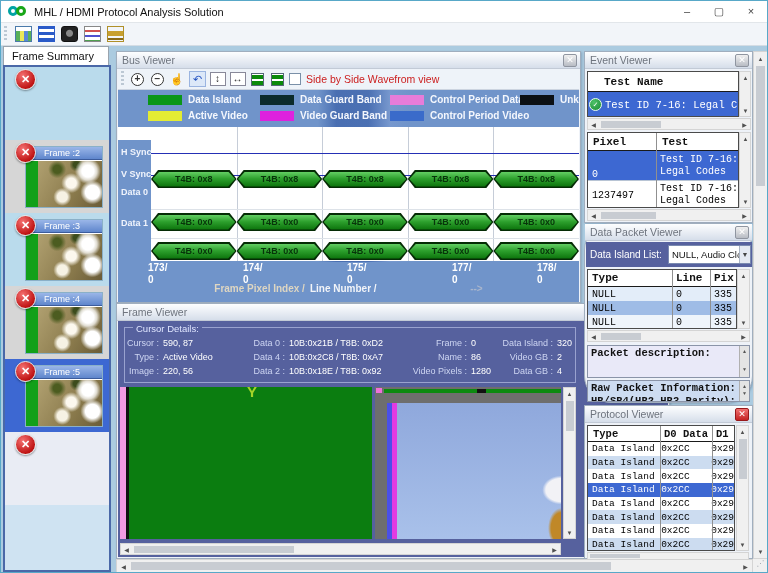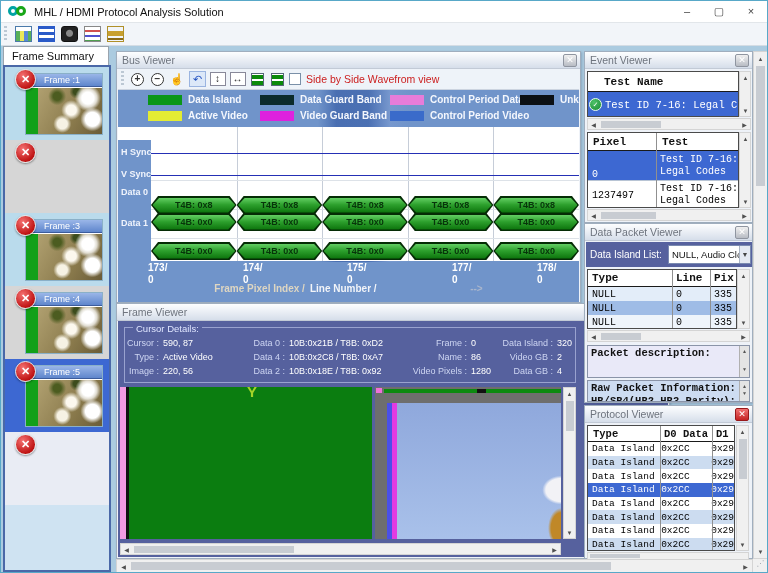--- a/index.html
+++ b/index.html
@@ -151,30 +151,30 @@
     <span class="tbi" style="background:radial-gradient(circle at 50% 45%,#888 0 3px,#222 4px);border-color:#111;border-radius:3px;"></span>
     <span class="tbi" style="background:linear-gradient(#fff 0 3px,#d05050 3px 5px,#fff 5px 8px,#5050d0 8px 10px,#fff 10px 13px,#50a050 13px 15px,#fff 15px);border-color:#888;"></span>
     <span class="tbi" style="background:linear-gradient(transparent 0 4px,#c8a030 4px 9px,transparent 9px 11px,#8a6a18 11px 13px,transparent 13px);border-color:#b09028;"></span>
   </div>
 
   <div class="client">
 
     <div class="fs-tab">Frame Summary</div>
     <div class="fs-body">
       <div class="frow" style="background:#badbec;">
+        <div class="badge">✕</div>
+      </div>
+      <div class="frow" style="background:#d6d6d6;">
         <div class="fcard">
-            <div class="flabel">Frame :1</div>
+            <div class="flabel">Frame :2</div>
           <div class="fthumb">
               <div class="gstrip"></div>
               <div class="flw"></div>
             </div>
           </div>
-        <div class="badge">✕</div>
-      </div>
-      <div class="frow" style="background:#d6d6d6;">
         <div class="badge">✕</div>
       </div>
       <div class="frow" style="background:#badbec;">
         <div class="fcard">
             <div class="flabel">Frame :3</div>
           <div class="fthumb">
               <div class="gstrip"></div>
               <div class="flw"></div>
             </div>
           </div>
@@ -274,21 +274,21 @@
         <div class="vline" style="left:290px;"></div>
           <div class="vline" style="left:375px;"></div>
         <div class="hline" style="top:90px;"></div>
           <div class="hline" style="top:119px;"></div>
           <div class="hline" style="top:148px;"></div>
         <div class="siglabel" style="top:57px;">H Sync</div>
         <div class="syncline" style="top:63px;"></div>
         <div class="siglabel" style="top:79px;">V Sync</div>
         <div class="syncline" style="top:85px;"></div>
         <div class="siglabel" style="top:97px;">Data 0</div>
-        <div class="prow" style="top:106px;">
+        <div class="prow" style="top:80px;">
           <div class="pill">
               <span>T4B: 0x8</span>
             </div>
           <div class="pill">
               <span>T4B: 0x8</span>
             </div>
           <div class="pill">
               <span>T4B: 0x8</span>
             </div>
           <div class="pill">
@@ -490,21 +490,21 @@
         <span class="sbtn" style="top:0;left:0;">▲</span>
           <span class="sbtn" style="bottom:0;left:0;">▼</span>
       </div>
       <div class="sbh" style="left:2px;top:157px;width:164px;">
         <span class="sbtn" style="left:0;top:0;">◀</span>
           <span class="sbtn" style="right:0;top:0;">▶</span>
         <span class="sthumb" style="left:13px;top:2px;width:55px;height:7px;"></span>
       </div>
     </div>
 
-    <div class="panel" style="left:583px;top:177px;width:169px;height:180px;">
+    <div class="panel" style="left:583px;top:177px;width:169px;height:180px;border-radius:27px;">
       <div class="ptitle">
         <span>Data Packet Viewer</span>
         <span class="pclose">✕</span>
       </div>
       <div class="ddl" style="left:1px;top:18px;width:166px;height:25px;">
         <span>Data Island List:</span>
       </div>
       <div class="ddsel" style="left:83px;top:21px;width:83px;height:19px;">
         <span style="white-space:nowrap;overflow:hidden;">NULL, Audio Clock</span>
         <span class="ddarr">▼</span>

